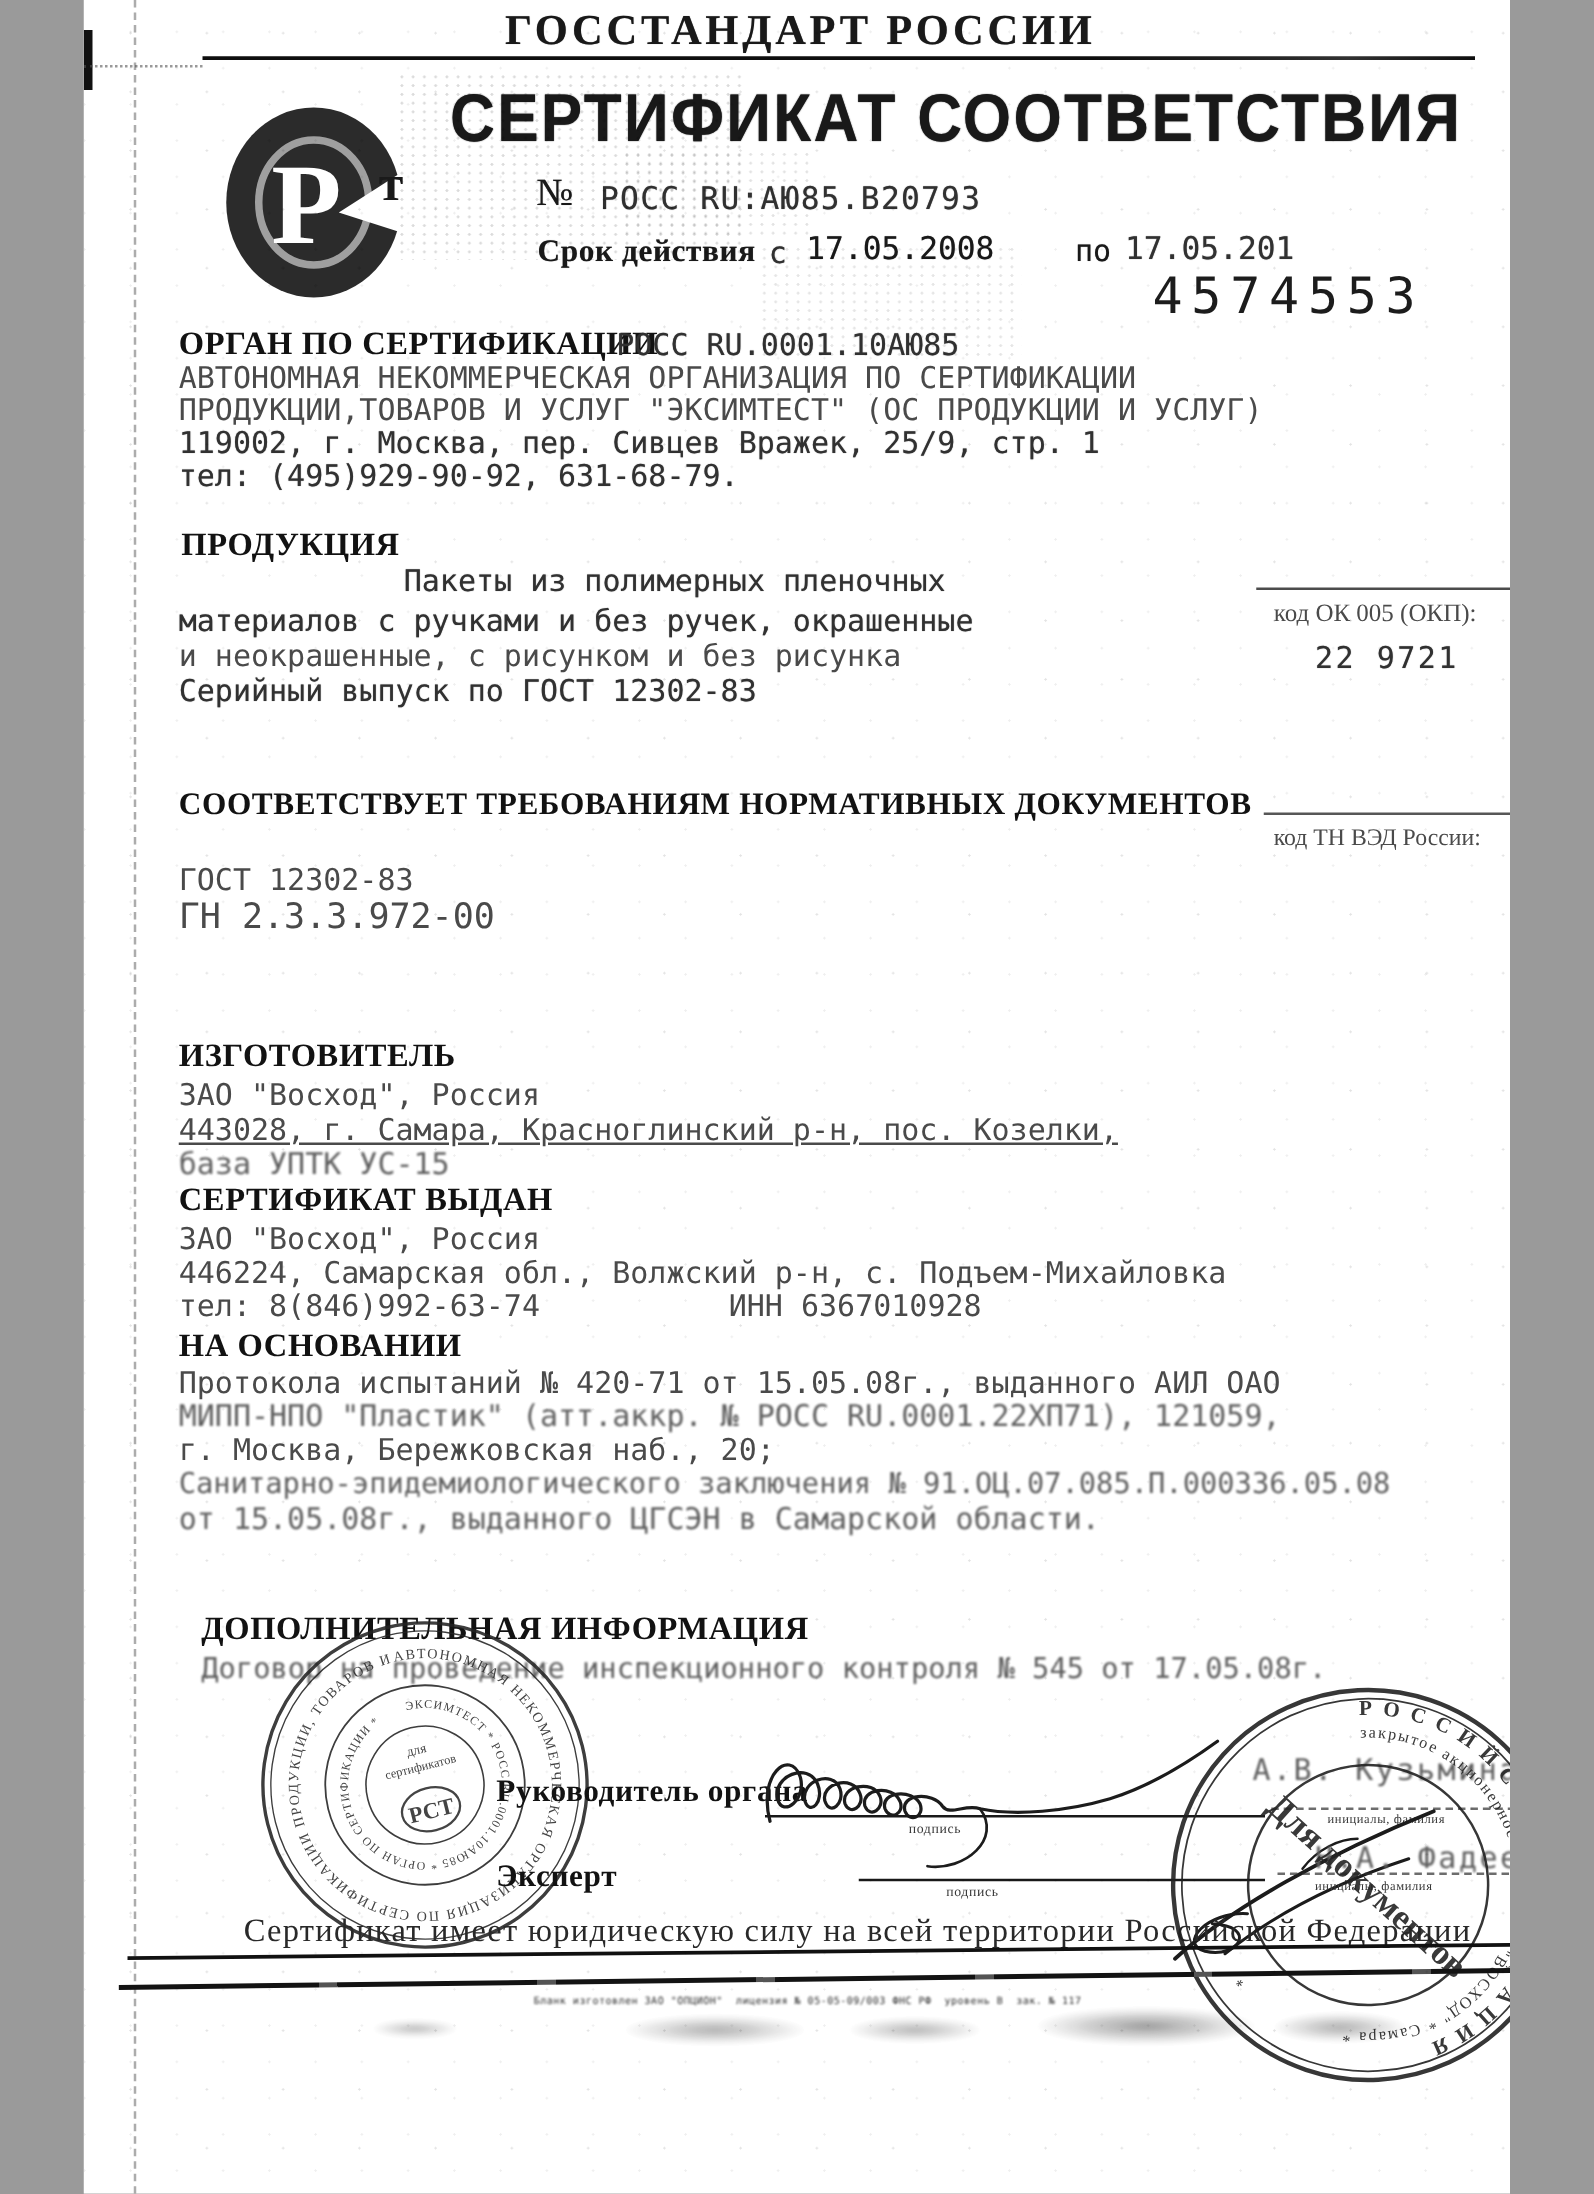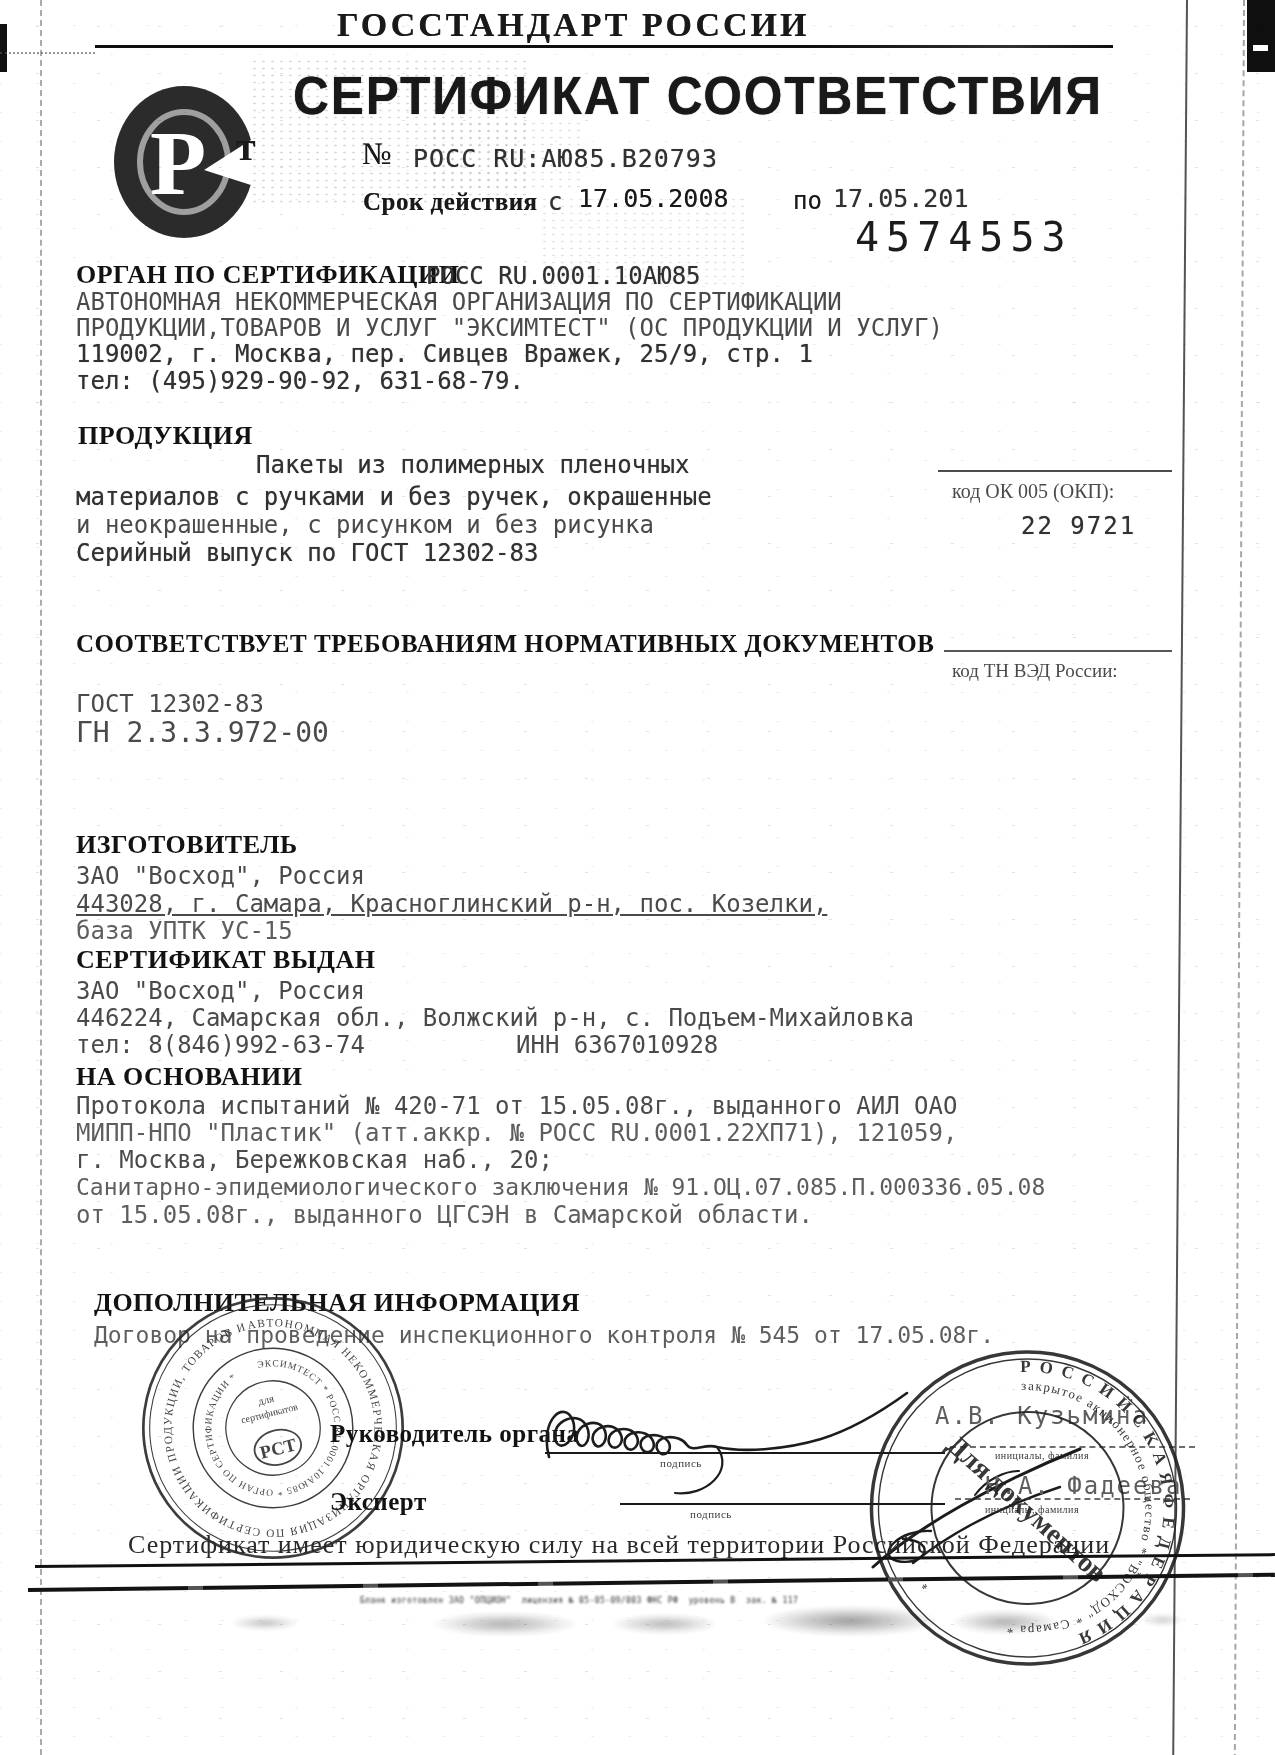--- a/index.html
+++ b/index.html
@@ -1,16 +1,16 @@
 <!DOCTYPE html>
 <html><head>
 <meta charset="utf-8">
 <style>
   html,body{margin:0;padding:0;background:#9a9a9a;}
-  .page{position:relative;width:1275px;height:1755px;margin:0 auto;background:#fcfcfa;
+  .page{position:relative;width:1141px;height:1755px;margin:0 auto;background:#fcfcfa;
         overflow:hidden;filter:grayscale(1) contrast(1.03);
         font-family:"Liberation Serif",serif;color:#181818;}
   .page::after{content:"";position:absolute;inset:0;pointer-events:none;
         background-image:radial-gradient(rgba(0,0,0,.20) 1px,transparent 1.3px),
                          radial-gradient(rgba(0,0,0,.12) 1px,transparent 1.2px);
         background-size:61px 47px,37px 29px;background-position:7px 3px,19px 11px;opacity:.55;}
   .abs{position:absolute;white-space:pre;}
   .serif{font-family:"Liberation Serif",serif;}
   .tw{font-family:"DejaVu Sans Mono","Liberation Mono",monospace;}
   .lbl{font-family:"Liberation Serif",serif;font-weight:700;color:#151515;letter-spacing:.5px;}
@@ -71,21 +71,21 @@
   <div class="abs tw fade1" style="left:76px;top:367px;font-size:24px;">тел: (495)929-90-92, 631-68-79.</div>
 
   <div class="abs lbl" style="left:78px;top:421px;font-size:26px;text-align:center;">ПРОДУКЦИЯ</div>
   <div class="abs tw fade1" style="left:76px;top:483px;font-size:24px;">материалов с ручками и без ручек, окрашенные</div>
   <div class="abs tw fade1" style="left:256px;top:451px;font-size:24px;">Пакеты из полимерных пленочных</div>
   <div class="abs tw fade2" style="left:76px;top:511px;font-size:24px;">и неокрашенные, с рисунком и без рисунка</div>
   <div class="abs tw fade1" style="left:76px;top:539px;font-size:24px;">Серийный выпуск по ГОСТ 12302-83</div>
 
   <div class="abs" style="left:938px;top:470px;width:234px;height:2px;background:#222;opacity:.8;"></div>
   <div class="abs serif fade2" style="left:952px;top:480px;font-size:20px;">код ОК 005 (ОКП):</div>
-  <div class="abs tw fade1" style="left:985px;top:512px;font-size:24px;letter-spacing:2px;margin-left:36px;">22 9721</div>
+  <div class="abs tw fade1" style="left:985px;top:512px;font-size:24px;letter-spacing:2px;">22 9721</div>
 
   <div class="abs lbl" style="left:76px;top:630px;font-size:25px;">СООТВЕТСТВУЕТ ТРЕБОВАНИЯМ НОРМАТИВНЫХ ДОКУМЕНТОВ</div>
   <div class="abs" style="left:944px;top:650px;width:228px;height:2px;background:#222;opacity:.75;"></div>
   <div class="abs serif fade2" style="left:952px;top:660px;font-size:19px;">код ТН ВЭД России:</div>
   <div class="abs tw fade2" style="left:76px;top:690px;font-size:24px;">ГОСТ 12302-83</div>
   <div class="abs tw fade2" style="left:76px;top:716px;font-size:28px;">ГН 2.3.3.972-00</div>
 
   <div class="abs lbl" style="left:76px;top:830px;font-size:26px;">ИЗГОТОВИТЕЛЬ</div>
   <div class="abs tw fade2" style="left:76px;top:862px;font-size:24px;">ЗАО "Восход", Россия</div>
   <div class="abs tw fade2" style="left:76px;top:890px;font-size:24px;text-decoration:underline;">443028, г. Самара, Красноглинский р-н, пос. Козелки,</div>

